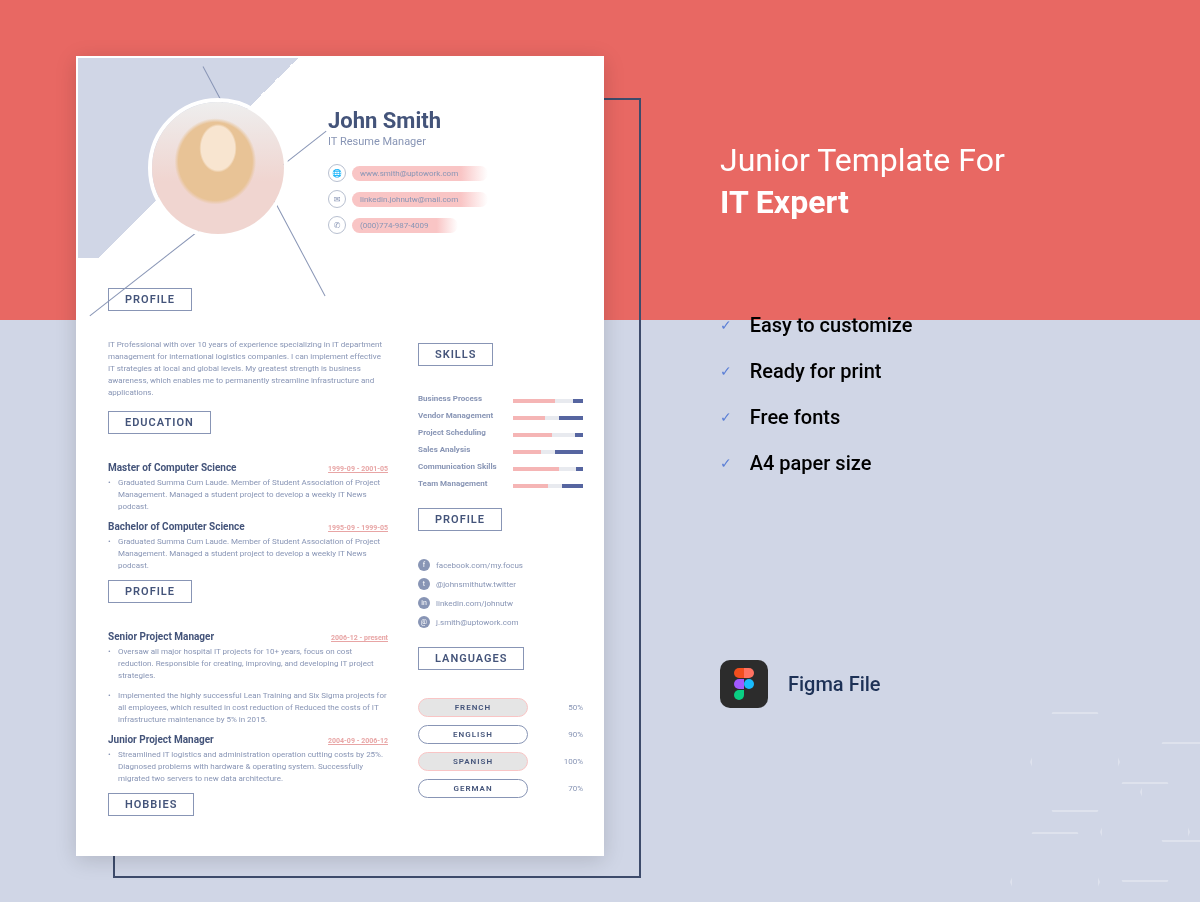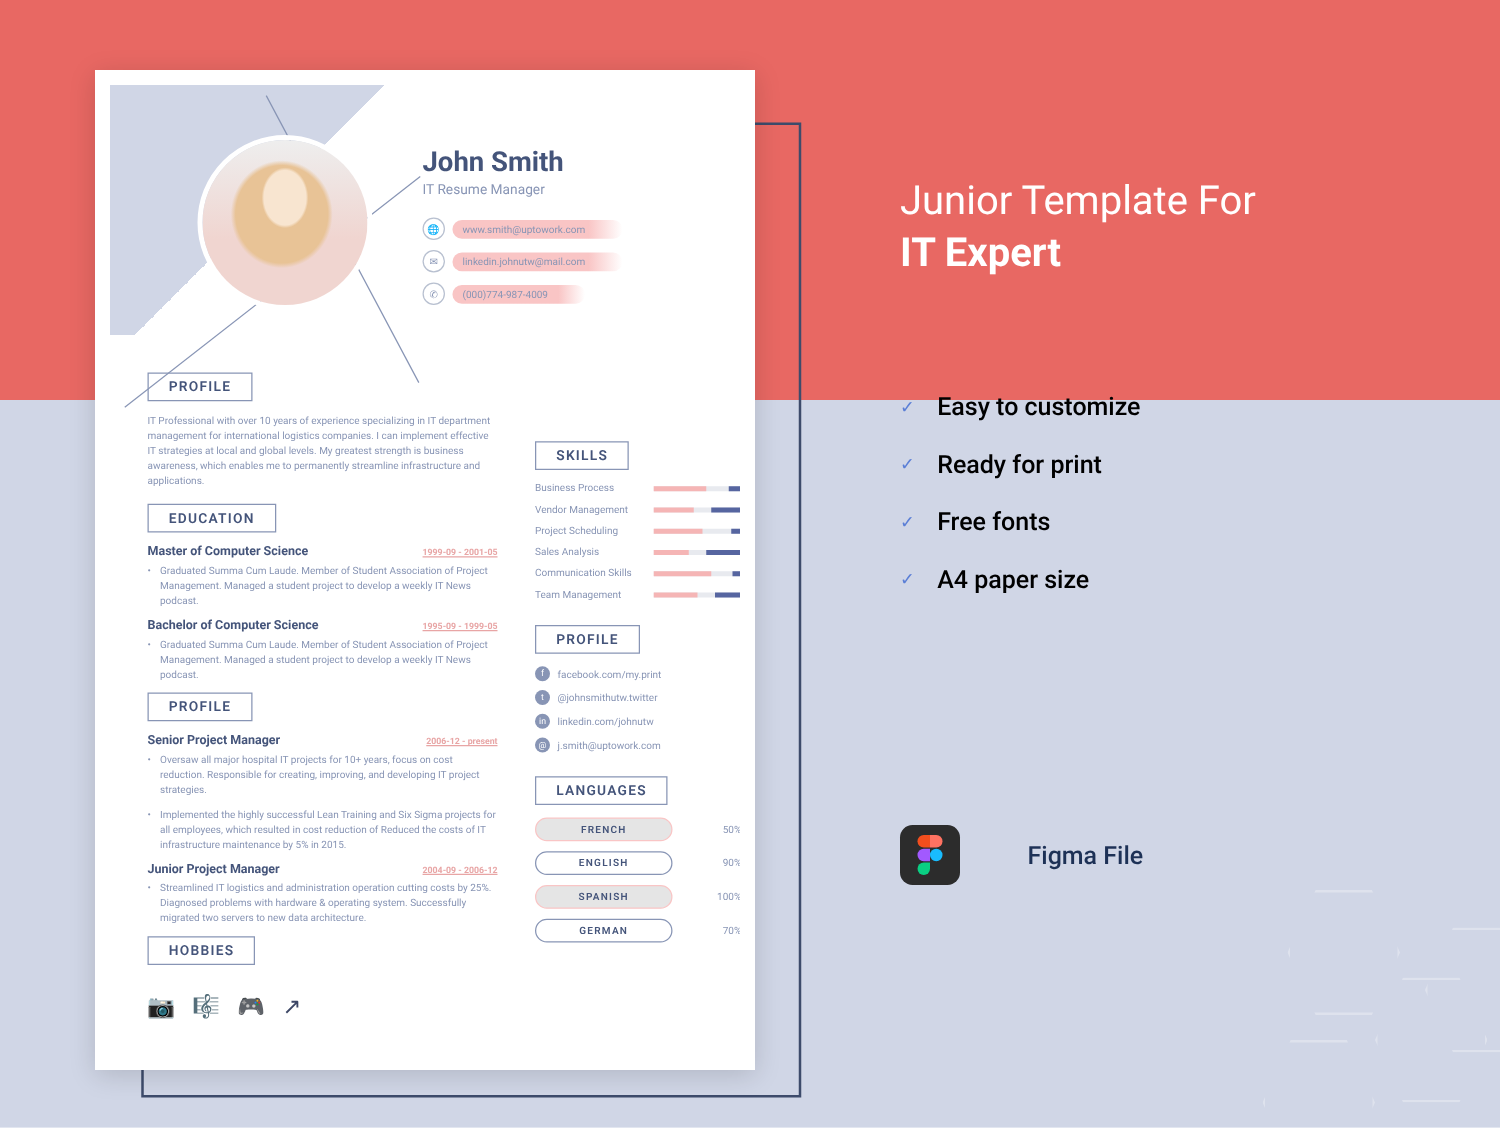--- a/index.html
+++ b/index.html
@@ -2,62 +2,62 @@
 <html><head>
 <meta charset="utf-8">
 <style>
 * { box-sizing: border-box; margin: 0; padding: 0; }
 body { font-family: -apple-system, BlinkMacSystemFont, 'Segoe UI', Roboto, sans-serif; width: 1200px; height: 902px; overflow: hidden; position: relative; }
 .bg-top { position: absolute; top: 0; left: 0; width: 100%; height: 320px; background: #e86863; }
 .bg-bottom { position: absolute; top: 320px; left: 0; width: 100%; height: 582px; background: #d0d6e6; }
 .hex-pattern { position: absolute; bottom: 0; right: 0; width: 300px; height: 250px; opacity: 0.3; }
 .hex { position: absolute; width: 90px; height: 100px; border: 2px solid #fff; clip-path: polygon(25% 0%, 75% 0%, 100% 50%, 75% 100%, 25% 100%, 0% 50%); }
 .outline-box { position: absolute; top: 98px; left: 113px; width: 528px; height: 780px; border: 2px solid #3d4b6b; }
-.resume { position: absolute; top: 56px; left: 76px; width: 528px; height: 800px; background: #fff; box-shadow: 0 4px 20px rgba(0,0,0,0.15); padding: 12px; }
+.resume { position: absolute; top: 56px; left: 76px; width: 528px; height: 800px; background: #fff; box-shadow: 0 4px 20px rgba(0,0,0,0.15); padding: 2px; }
 .resume-inner { position: relative; width: 100%; height: 100%; overflow: hidden; }
 .decor-tri { position: absolute; top: 0; left: 0; width: 240px; height: 200px; background: linear-gradient(135deg, #d0d6e6 50%, transparent 50%); }
 .decor-line { position: absolute; top: 165px; left: -20px; width: 300px; height: 1px; background: #8895b5; transform: rotate(-38deg); }
 .decor-line2 { position: absolute; top: 8px; left: 125px; width: 260px; height: 1px; background: #8895b5; transform: rotate(62deg); transform-origin: left; }
 .avatar { position: absolute; top: 40px; left: 70px; width: 140px; height: 140px; border-radius: 50%; border: 4px solid #fff; background: #f5d5c8; overflow: hidden; z-index: 2; }
 .avatar-person { width: 100%; height: 100%; background: radial-gradient(ellipse at 50% 35%, #f8e5d0 18%, transparent 20%), radial-gradient(ellipse at 48% 45%, #e8c396 38%, transparent 42%), linear-gradient(180deg, #eee 0%, #f0d5d0 60%); }
 .header-right { position: absolute; top: 50px; left: 250px; width: 260px; }
 .name { font-size: 22px; font-weight: 700; color: #44547a; }
 .role { font-size: 11px; color: #8895b5; margin-top: 2px; margin-bottom: 16px; }
 .contact-pill { display: flex; align-items: center; margin-bottom: 8px; }
 .contact-icon { width: 18px; height: 18px; border-radius: 50%; border: 1px solid #b8c0d0; display: flex; align-items: center; justify-content: center; font-size: 8px; color: #8895b5; flex-shrink: 0; }
 .contact-text { font-size: 8px; color: #8895b5; padding: 3px 30px 3px 8px; background: linear-gradient(90deg, #f9c5c5 0%, #f9c5c5 80%, #fff 100%); border-radius: 10px; margin-left: 6px; }
 .left-col { position: absolute; top: 230px; left: 30px; width: 280px; }
 .right-col { position: absolute; top: 285px; left: 340px; width: 165px; }
-.section-label { display: inline-block; padding: 4px 16px; border: 1px solid #8895b5; color: #44547a; font-size: 11px; font-weight: 600; letter-spacing: 1px; position: relative; margin-bottom: 10px; }
+.section-label { display: inline-block; padding: 4px 16px; border: 1px solid #8895b5; color: #44547a; font-size: 11px; font-weight: 600; letter-spacing: 1px; position: relative; margin-bottom: 28px; }
 .section-label::before { content: ''; position: absolute; top: 0; left: 0; width: 30%; height: 100%; background: #f9c5c5; z-index: -1; }
 .body-text { font-size: 8px; color: #8895b5; line-height: 1.5; margin-bottom: 12px; }
 .edu-title { font-size: 10px; font-weight: 700; color: #44547a; display: flex; justify-content: space-between; align-items: baseline; margin-bottom: 4px; }
 .edu-date { font-size: 7px; color: #e8a5a5; text-decoration: underline; font-weight: 700; }
 .bullet { font-size: 8px; color: #8895b5; line-height: 1.5; padding-left: 10px; position: relative; margin-bottom: 8px; }
 .bullet::before { content: '•'; position: absolute; left: 0; }
-.skill-row { display: flex; justify-content: space-between; align-items: center; margin-bottom: 8px; font-size: 8px; color: #8895b5; }
+.skill-row { display: flex; justify-content: space-between; align-items: flex-end; margin-bottom: 8px; font-size: 8px; color: #8895b5; font-weight: bold; }
 .skill-bar { width: 70px; height: 4px; background: #e8eaef; position: relative; }
 .skill-fill-pink { position: absolute; left: 0; height: 100%; background: #f5b5b5; }
 .skill-fill-blue { position: absolute; right: 0; height: 100%; background: #5665a0; }
 .social-row { display: flex; align-items: center; margin-bottom: 7px; font-size: 8px; color: #8895b5; }
 .social-icon { width: 12px; height: 12px; border-radius: 50%; background: #8895b5; margin-right: 6px; display: flex; align-items: center; justify-content: center; color: #fff; font-size: 7px; }
 .lang-row { display: flex; align-items: center; justify-content: space-between; margin-bottom: 8px; }
 .lang-pill { width: 110px; padding: 4px 0; border: 1px solid #8895b5; border-radius: 12px; font-size: 8px; color: #44547a; text-align: center; font-weight: 600; letter-spacing: 1px; }
 .lang-pill.pink { background: #e5e5e5; border-color: #f9c5c5; }
 .lang-pct { font-size: 8px; color: #8895b5; }
 .hobbies-icons { display: flex; gap: 16px; margin-top: 12px; }
 .hobby-ico { width: 20px; height: 18px; color: #3d4766; font-size: 18px; }
 .promo { position: absolute; top: 140px; left: 720px; width: 420px; }
 .promo-title { font-size: 32px; color: #fff; font-weight: 400; line-height: 1.3; }
 .promo-title strong { font-weight: 700; }
 .features { margin-top: 90px; }
 .feature { display: flex; align-items: center; margin-bottom: 22px; }
 .check { color: #5b7fd6; font-size: 14px; margin-right: 18px; }
 .feature-text { font-size: 20px; color: #000000; font-weight: 500; }
-.figma-row { position: absolute; top: 660px; left: 720px; display: flex; align-items: center; gap: 34px; }
+.figma-row { position: absolute; top: 660px; left: 720px; display: flex; align-items: center; }
 .figma-icon { width: 48px; height: 48px; background: #2c2c2c; border-radius: 10px; display: flex; align-items: center; justify-content: center; margin-right: 20px; }
 .figma-text { font-size: 20px; color: #1d3156; font-weight: 500; }
 </style>
 </head>
 <body>
 
 <div class="bg-top"></div>
 <div class="bg-bottom"></div>
 <div class="hex-pattern">
   <div class="hex" style="bottom:20px;right:10px;"></div>
@@ -189,21 +189,21 @@
               <span class="skill-fill-pink" style="width:50%"></span>
               <span class="skill-fill-blue" style="width:30%"></span>
             </span>
           </div>
         </div>
 
       <div class="section-label" style="margin-top:12px;">PROFILE</div>
       <div id="social">
           <div class="social-row">
             <span class="social-icon">f</span>
-            <span>facebook.com/my.print</span>
+            <span>facebook.com/my.focus</span>
           </div>
           <div class="social-row">
             <span class="social-icon">t</span>
             <span>@johnsmithutw.twitter</span>
           </div>
           <div class="social-row">
             <span class="social-icon">in</span>
             <span>linkedin.com/johnutw</span>
           </div>
           <div class="social-row">

